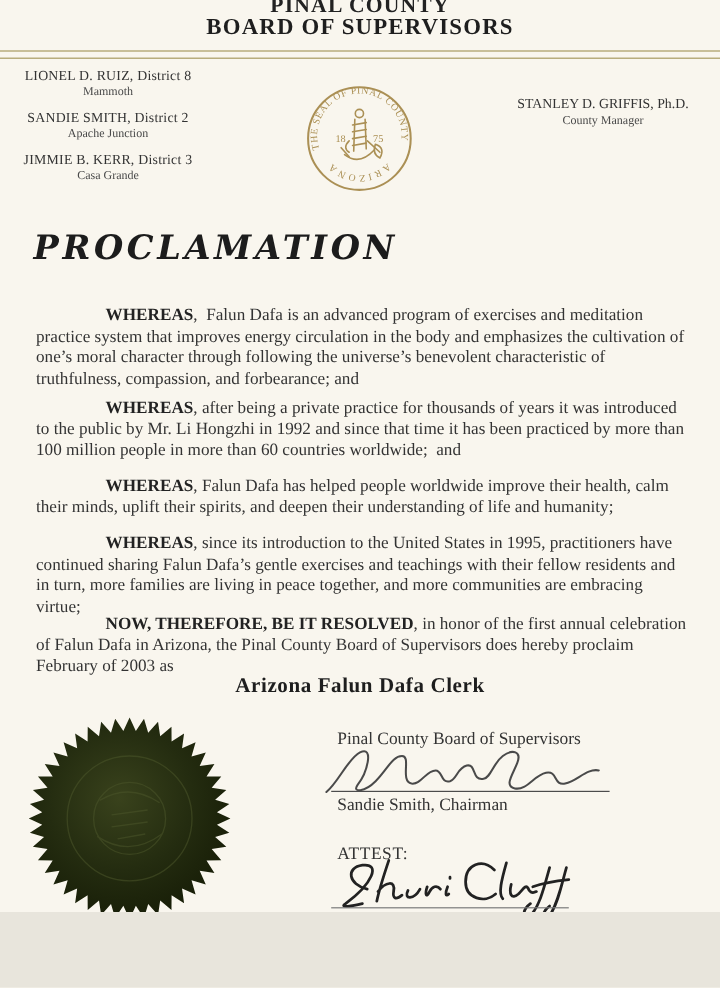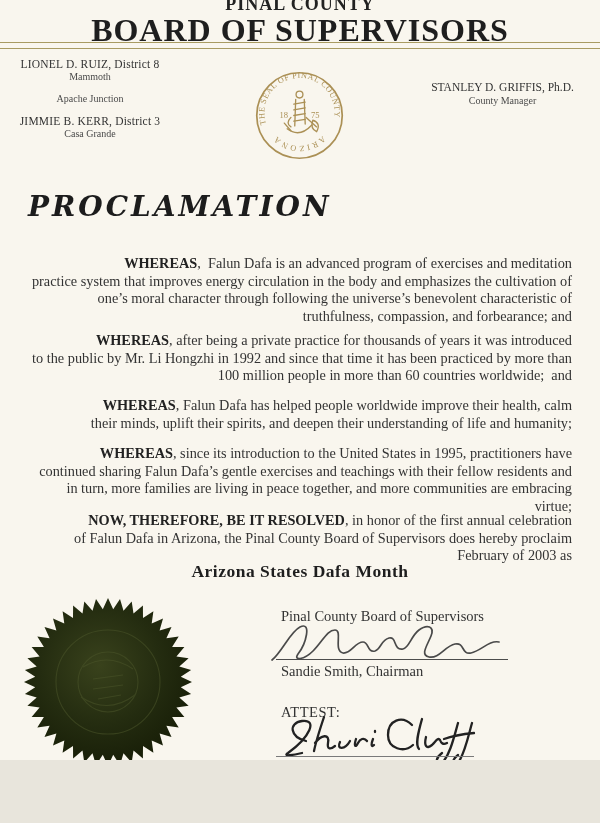--- a/index.html
+++ b/index.html
@@ -6,42 +6,42 @@
   .page{
     position:relative;width:600px;height:760px;margin:0 auto;
     background:#f9f6ee;
     font-family:"Liberation Serif","DejaVu Serif",serif;
     color:#2f2f2f;overflow:hidden;
   }
   
   .hdr-county{position:absolute;top:-6px;left:0;width:100%;text-align:center;
     font-size:18px;font-weight:bold;letter-spacing:1px;color:#222;}
   .hdr-board{position:absolute;top:12px;left:0;width:100%;text-align:center;
-    font-size:32px;font-weight:bold;letter-spacing:1px;color:#1e1e1e;}
+    font-size:19px;font-weight:bold;letter-spacing:1px;color:#1e1e1e;}
   .rule-double{position:absolute;left:0;width:600px;height:5px;
     border-top:1.5px solid #a89b62;border-bottom:1.5px solid #a89b62;}
   .rule-top{top:42px;}
   .rule-bottom{top:799px;}
   
   .sup-col{position:absolute;left:0;top:58px;width:180px;text-align:center;}
   .sup-entry{margin-bottom:11px;}
   .sup-name{font-size:11.5px;color:#333;letter-spacing:.2px;}
   .sup-city{font-size:10px;color:#4a4a4a;margin-top:1px;}
   .mgr-col{position:absolute;right:0;top:81px;width:195px;text-align:center;}
   .mgr-name{font-size:11.5px;color:#333;}
   .mgr-title{font-size:10px;color:#4a4a4a;margin-top:2px;}
   
   .seal-top{position:absolute;left:252px;top:68px;width:95px;height:95px;}
   
   .proc-title{position:absolute;top:190px;left:0;width:100%;text-align:left;
     font-family:"DejaVu Serif","Liberation Serif",serif;
     font-style:italic;font-weight:bold;font-size:28px;letter-spacing:3px;color:#1c1c1c;padding-left:28px;}
   
   .para{position:absolute;left:30px;width:542px;font-size:14.3px;line-height:17.4px;
-    text-indent:58px;color:#333;text-align:right;}
+    text-indent:58px;color:#333;}
   .p1{top:241px;}
   .p2{top:318px;}
   .p3{top:383px;}
   .p4{top:431px;}
   .p5{top:498px;}
   .lead{font-weight:bold;color:#222;}
   .month-title{position:absolute;top:561px;left:0;width:100%;text-align:center;
     font-size:17.5px;font-weight:bold;letter-spacing:.5px;color:#1e1e1e;}
   
   .seal-emboss{position:absolute;left:23px;top:597px;width:170px;height:170px;}
@@ -65,20 +65,21 @@
   <div class="hdr-county">PINAL COUNTY</div>
   <div class="hdr-board">BOARD OF SUPERVISORS</div>
   <div class="rule-double rule-top"></div>
 
   <div class="sup-col">
     <div class="sup-entry">
       <div class="sup-name">LIONEL D. RUIZ, District 8</div>
       <div class="sup-city">Mammoth</div>
     </div>
     <div class="sup-entry">
+      <div class="sup-name">SANDIE SMITH, District 2</div>
       <div class="sup-city">Apache Junction</div>
     </div>
     <div class="sup-entry">
       <div class="sup-name">JIMMIE B. KERR, District 3</div>
       <div class="sup-city">Casa Grande</div>
     </div>
   </div>
 
   <div class="mgr-col">
     <div class="mgr-name">STANLEY D. GRIFFIS, Ph.D.</div>
@@ -118,21 +119,21 @@
   </div>
 
   <div class="proc-title">PROCLAMATION</div>
 
   <p class="para p1"><span class="lead">WHEREAS</span><span>,&nbsp; Falun Dafa is an advanced program of exercises and meditation practice system that improves energy circulation in the body and emphasizes the cultivation of one’s moral character through following the universe’s benevolent characteristic of truthfulness, compassion, and forbearance; and</span></p>
   <p class="para p2"><span class="lead">WHEREAS</span><span>, after being a private practice for thousands of years it was introduced to the public by Mr. Li Hongzhi in 1992 and since that time it has been practiced by more than 100 million people in more than 60 countries worldwide;&nbsp; and</span></p>
   <p class="para p3"><span class="lead">WHEREAS</span><span>, Falun Dafa has helped people worldwide improve their health, calm their minds, uplift their spirits, and deepen their understanding of life and humanity;</span></p>
   <p class="para p4"><span class="lead">WHEREAS</span><span>, since its introduction to the United States in 1995, practitioners have continued sharing Falun Dafa’s gentle exercises and teachings with their fellow residents and in turn, more families are living in peace together, and more communities are embracing virtue;</span></p>
   <p class="para p5"><span class="lead">NOW, THEREFORE, BE IT RESOLVED</span><span>, in honor of the first annual celebration of Falun Dafa in Arizona, the Pinal County Board of Supervisors does hereby proclaim February of 2003 as</span></p>
 
-  <div class="month-title">Arizona States Dafa Month</div>
+  <div class="month-title">Arizona Falun Dafa Clerk</div>
 
   <div class="seal-emboss">
     <svg viewBox="0 0 170 170" width="170" height="170">
       <defs>
         <radialGradient id="foil" cx="45%" cy="40%" r="65%">
           <stop offset="0%" stop-color="#39421c"></stop>
           <stop offset="55%" stop-color="#242c10"></stop>
           <stop offset="100%" stop-color="#161c06"></stop>
         </radialGradient>
       </defs>

